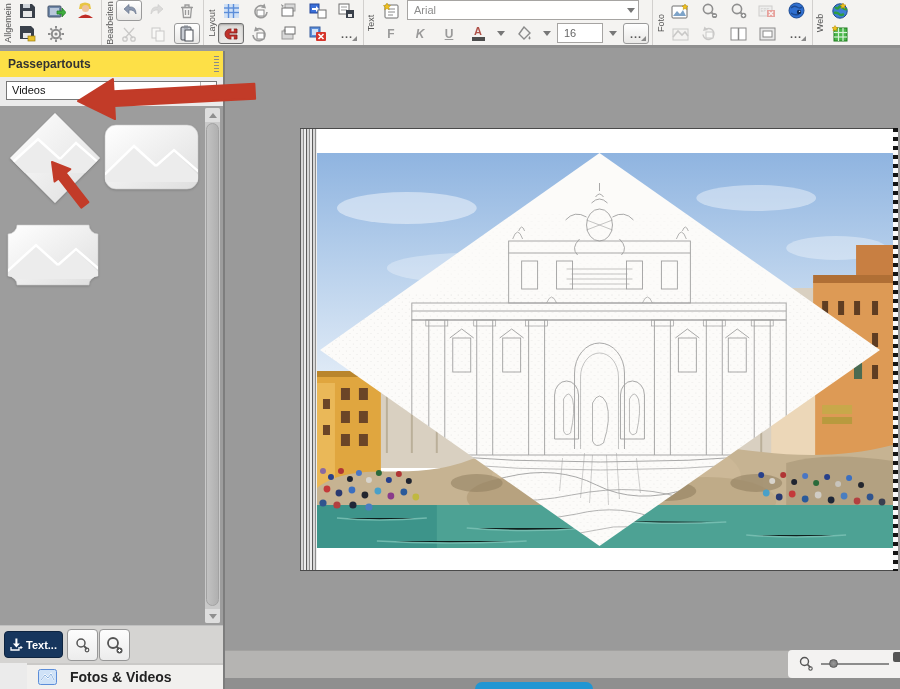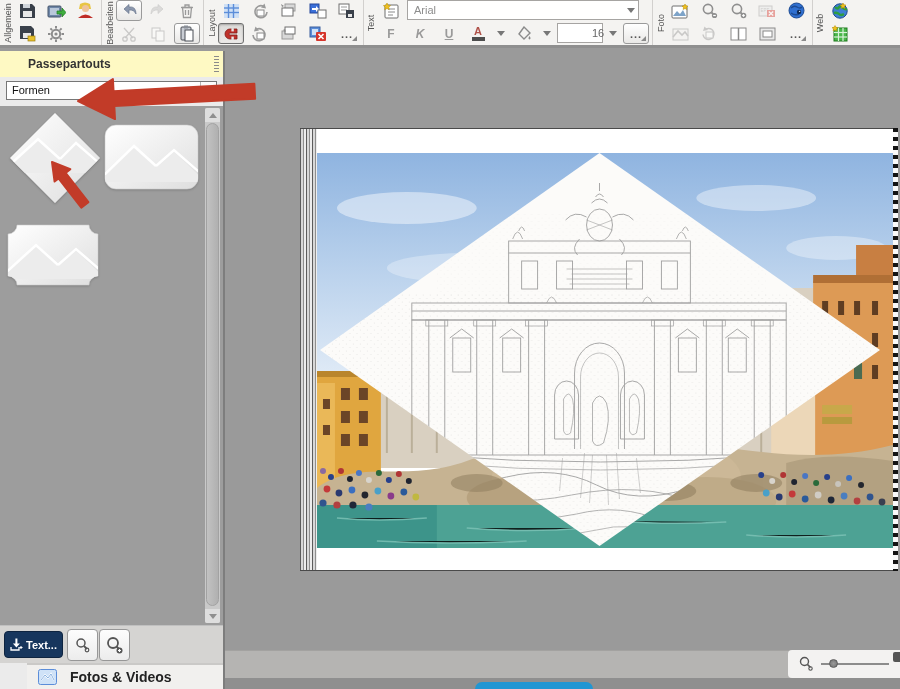--- a/index.html
+++ b/index.html
@@ -32,28 +32,28 @@
   .letterbtn.un { text-decoration:underline; }
   .fontcolor { display:flex; flex-direction:column; align-items:center; line-height:10px; }
   .fontcolor .a { font-size:11px; font-weight:bold; color:#b0524a; }
   .fontcolor .bar { width:13px; height:4px; background:#4d4d4d; margin-top:1px; }
   .dd-arrow { width:0; height:0; border-left:4px solid transparent; border-right:4px solid transparent;
               border-top:5px solid #777; display:inline-block; }
   .combo { height:20px; background:#fff; border:1px solid #a6a4a2; display:flex; align-items:center; position:relative; }
   .combo .cval { font-size:11px; color:#8d8d8d; padding-left:6px; flex:1; }
   .combo .cbtn { width:15px; height:100%; display:flex; align-items:center; justify-content:center; }
   .combo.font { width:232px; }
-  .combo.size { width:46px;padding-left:28px; }
+  .combo.size { width:46px; }
   .combo.size .cval { color:#666; }
 
   
   .main { position:absolute; left:0; top:51px; width:900px; height:638px; display:flex; }
   .left-panel { width:225px; height:100%; background:#ebebeb; border-right:2px solid #7d7d7d;
                 display:flex; flex-direction:column; position:relative; }
-  .panel-header { height:26px; background:#fef9c3; display:flex; align-items:center; position:relative;padding-left:20px; }
+  .panel-header { height:26px; background:#fde047; display:flex; align-items:center; position:relative; }
   .panel-title { font-size:12px; font-weight:bold; color:#333; padding-left:8px; }
   .grip { position:absolute; right:4px; top:5px; width:5px; height:16px;
           background:repeating-linear-gradient(180deg,#8a8a8a 0 1px,transparent 1px 3px); }
   .dropdown-row { height:29px; padding:4px 6px 6px 6px; background:#ebebeb; }
   .dropdown { height:19px; background:#fff; border:1px solid #767676; display:flex; align-items:stretch; }
   .dropdown .dval { flex:1; font-size:11px; color:#111; padding:2px 0 0 5px; }
   .dropdown .dbtn { width:16px; border-left:1px solid #b5b5b5; background:linear-gradient(#fdfdfd,#e8e8e8);
                     display:flex; align-items:center; justify-content:center; }
   .dropdown .dbtn .dd-arrow { border-top-color:#333; border-left-width:3.5px; border-right-width:3.5px; }
 
@@ -492,21 +492,21 @@
   <div class="main">
 
     <div class="left-panel">
       <div class="panel-header">
         <span class="panel-title">Passepartouts</span>
         <span class="grip"></span>
       </div>
 
       <div class="dropdown-row">
         <div class="dropdown">
-          <span class="dval">Formen</span>
+          <span class="dval">Videos</span>
           <span class="dbtn">
               <span class="dd-arrow"></span>
             </span>
         </div>
       </div>
 
       <div class="shapes-area">
 
         <div class="shape-thumb" style="left:8px; top:5px;">
           <svg width="94" height="94" viewBox="0 0 94 94">

